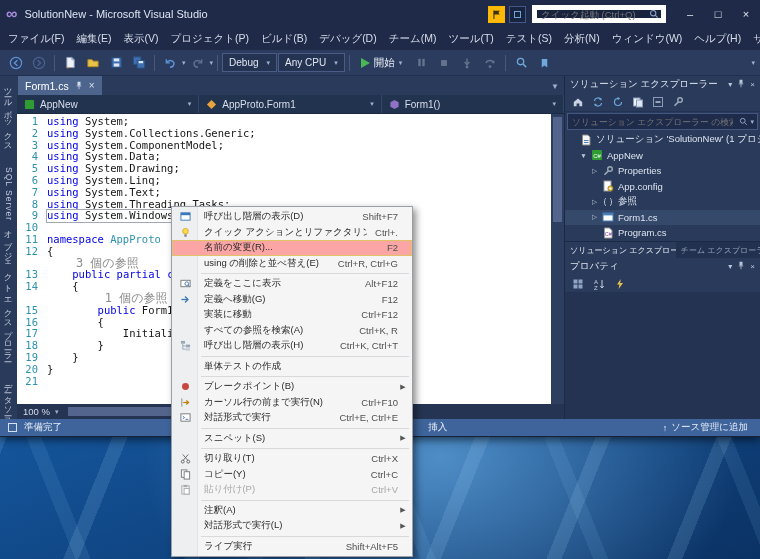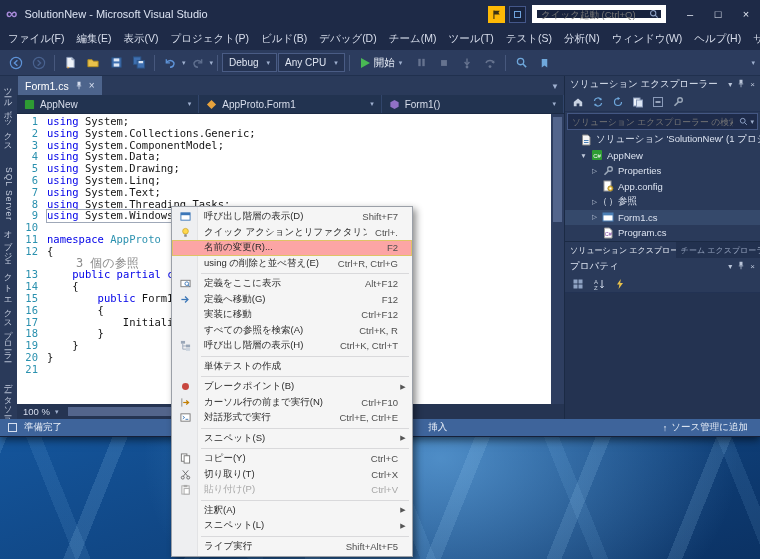--- a/index.html
+++ b/index.html
@@ -395,20 +395,24 @@
                 <span class="ln"></span>
                 <span class="lens">    3 個の参照</span>
               </div>
               <div class="crow">
                 <span class="ln">13</span>
                 <span class="ctext"><span class="tok-p">    </span><span class="tok-k">public</span><span class="tok-p"> </span><span class="tok-k">partial</span><span class="tok-p"> </span><span class="tok-k">class</span><span class="tok-t"> Form1</span><span class="tok-p"> : </span><span class="tok-t">Form</span></span>
               </div>
               <div class="crow">
                 <span class="ln">14</span>
                 <span class="ctext"><span class="tok-p">    {</span></span>
+              </div>
+              <div class="crow">
+                <span class="ln"></span>
+                <span class="lens">        1 個の参照</span>
               </div>
               <div class="crow">
                 <span class="ln">15</span>
                 <span class="ctext"><span class="tok-p">        </span><span class="tok-k">public</span><span class="tok-p"> Form1()</span></span>
               </div>
               <div class="crow">
                 <span class="ln">16</span>
                 <span class="ctext"><span class="tok-p">        {</span></span>
               </div>
               <div class="crow">
@@ -763,41 +767,41 @@
       <div class="ctx-item">
         <span class="ctx-icon"></span>
         <span class="ctx-label">スニペット(S)</span>
         <span class="ctx-short"></span>
         <span class="ctx-sub">▶</span>
       </div>
       <div class="ctx-sep"></div>
       <div class="ctx-item">
         <span class="ctx-icon">
           <svg viewBox="0 0 12 12">
-            <rect x="1.5" y="1" width="6" height="8" fill="#fff" stroke="#777"></rect>
-            <rect x="4.5" y="3" width="6" height="8" fill="#fff" stroke="#777"></rect>
-          </svg>
-        </span>
-        <span class="ctx-label">コピー(Y)</span>
-        <span class="ctx-short">Ctrl+C</span>
-        <span class="ctx-sub"></span>
-      </div>
-      <div class="ctx-item">
-        <span class="ctx-icon">
-          <svg viewBox="0 0 12 12">
             <path d="M3 1.5 L8.5 8" stroke="#666"></path>
             <path d="M9 1.5 L3.5 8" stroke="#666"></path>
             <circle cx="3" cy="9.4" r="1.6" fill="none" stroke="#666"></circle>
             <circle cx="9" cy="9.4" r="1.6" fill="none" stroke="#666"></circle>
           </svg>
         </span>
         <span class="ctx-label">切り取り(T)</span>
         <span class="ctx-short">Ctrl+X</span>
         <span class="ctx-sub"></span>
       </div>
+      <div class="ctx-item">
+        <span class="ctx-icon">
+          <svg viewBox="0 0 12 12">
+            <rect x="1.5" y="1" width="6" height="8" fill="#fff" stroke="#777"></rect>
+            <rect x="4.5" y="3" width="6" height="8" fill="#fff" stroke="#777"></rect>
+          </svg>
+        </span>
+        <span class="ctx-label">コピー(Y)</span>
+        <span class="ctx-short">Ctrl+C</span>
+        <span class="ctx-sub"></span>
+      </div>
       <div class="ctx-item disabled">
         <span class="ctx-icon">
           <svg viewBox="0 0 12 12">
             <rect x="2" y="2" width="8" height="9" fill="#F2F2F2" stroke="#AAA"></rect>
             <rect x="4" y="1" width="4" height="2.4" fill="#AAA"></rect>
             <rect x="4.5" y="5" width="5.5" height="6" fill="#fff" stroke="#AAA"></rect>
           </svg>
         </span>
         <span class="ctx-label">貼り付け(P)</span>
         <span class="ctx-short">Ctrl+V</span>
@@ -805,21 +809,21 @@
       </div>
       <div class="ctx-sep"></div>
       <div class="ctx-item">
         <span class="ctx-icon"></span>
         <span class="ctx-label">注釈(A)</span>
         <span class="ctx-short"></span>
         <span class="ctx-sub">▶</span>
       </div>
       <div class="ctx-item">
         <span class="ctx-icon"></span>
-        <span class="ctx-label">スニペット(L)</span>
+        <span class="ctx-label">対話形式で実行(L)</span>
         <span class="ctx-short"></span>
         <span class="ctx-sub">▶</span>
       </div>
       <div class="ctx-sep"></div>
       <div class="ctx-item">
         <span class="ctx-icon"></span>
         <span class="ctx-label">ライブ実行</span>
         <span class="ctx-short">Shift+Alt+F5</span>
         <span class="ctx-sub"></span>
       </div>

